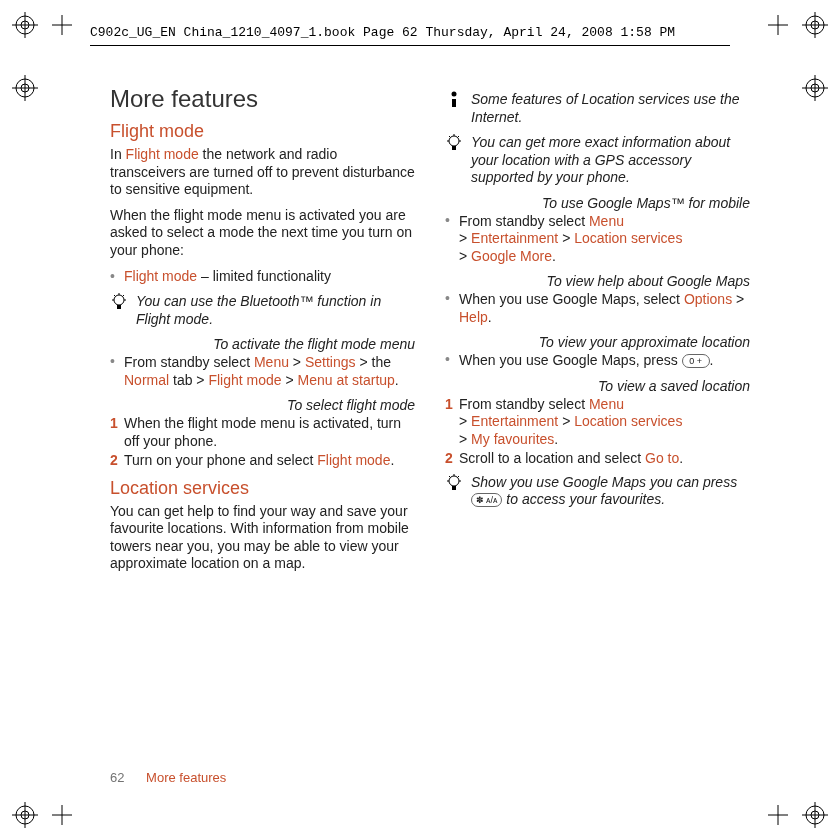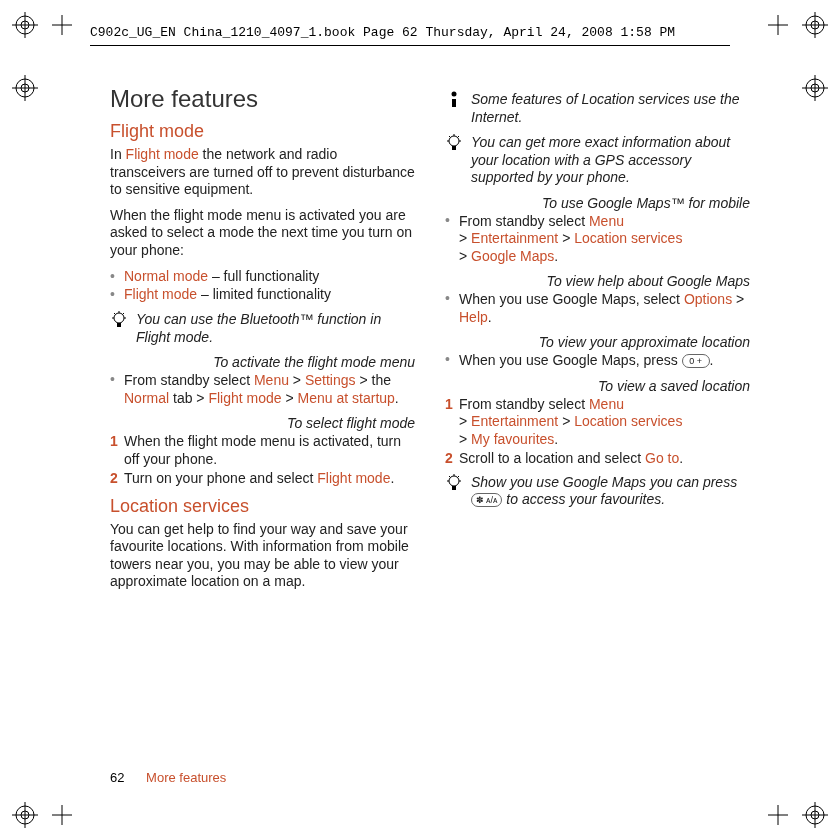--- a/index.html
+++ b/index.html
@@ -99,21 +99,21 @@
     font-style: normal;
     min-width: 18px;
     text-align: center;
   }
   .footer {
     position: absolute;
     bottom: 55px;
     left: 110px;
     font-size: 13px;
   }
-  .footer .pn { color: #000000; margin-right: 18px; }
+  .footer .pn { color: #737373; margin-right: 18px; }
   .footer .sec { color: #c8502d; }
 </style>
 </head>
 <body>
 
 <div class="crop-mark cm-tl">
   <div class="crop-group">
     <svg width="26" height="26">
         <circle cx="13" cy="13" r="9" fill="none" stroke="#000"></circle>
         <circle cx="13" cy="13" r="4" fill="none" stroke="#000"></circle>
@@ -194,21 +194,20 @@
     <div class="col">
       <h1>More features</h1>
 
       <h2 class="accent">Flight mode</h2>
       <p>
         <span>In </span><span class="accent">Flight mode</span><span> the network and radio transceivers are turned off to prevent disturbance to sensitive equipment.</span>
       </p>
       <p>When the flight mode menu is activated you are asked to select a mode the next time you turn on your phone:</p>
 
       <ul class="bullet-list">
-        <li><span class="accent">Normal mode</span><span> – full functionality</span></li>
         <li><span class="accent">Flight mode</span><span> – limited functionality</span></li>
       </ul>
 
       <div class="tip">
         <span class="tip-icon">
           <svg width="16" height="18">
               <circle cx="8" cy="7" r="5" fill="none" stroke="#000"></circle>
               <line x1="8" y1="0" x2="8" y2="2" stroke="#000"></line>
               <line x1="1" y1="7" x2="3" y2="7" stroke="#000"></line>
               <line x1="13" y1="7" x2="15" y2="7" stroke="#000"></line>
@@ -264,21 +263,21 @@
             </svg>
         </span>
         <span>You can get more exact information about your location with a GPS accessory supported by your phone.</span>
       </div>
 
       <div class="step-head">To use Google Maps™ for mobile</div>
       <div class="step-line">
         <span class="marker dot">•</span>
         <span>From standby select </span><span class="accent">Menu</span><br>
         <span> &gt; </span><span class="accent">Entertainment</span><span> &gt; </span><span class="accent">Location services</span><br>
-        <span> &gt; </span><span class="accent">Google Maps</span><span>.</span>
+        <span> &gt; </span><span class="accent">Google More</span><span>.</span>
       </div>
 
       <div class="step-head">To view help about Google Maps</div>
       <div class="step-line">
         <span class="marker dot">•</span>
         <span>When you use Google Maps, select </span><span class="accent">Options</span><span> &gt; </span><span class="accent">Help</span><span>.</span>
       </div>
 
       <div class="step-head">To view your approximate location</div>
       <div class="step-line">

